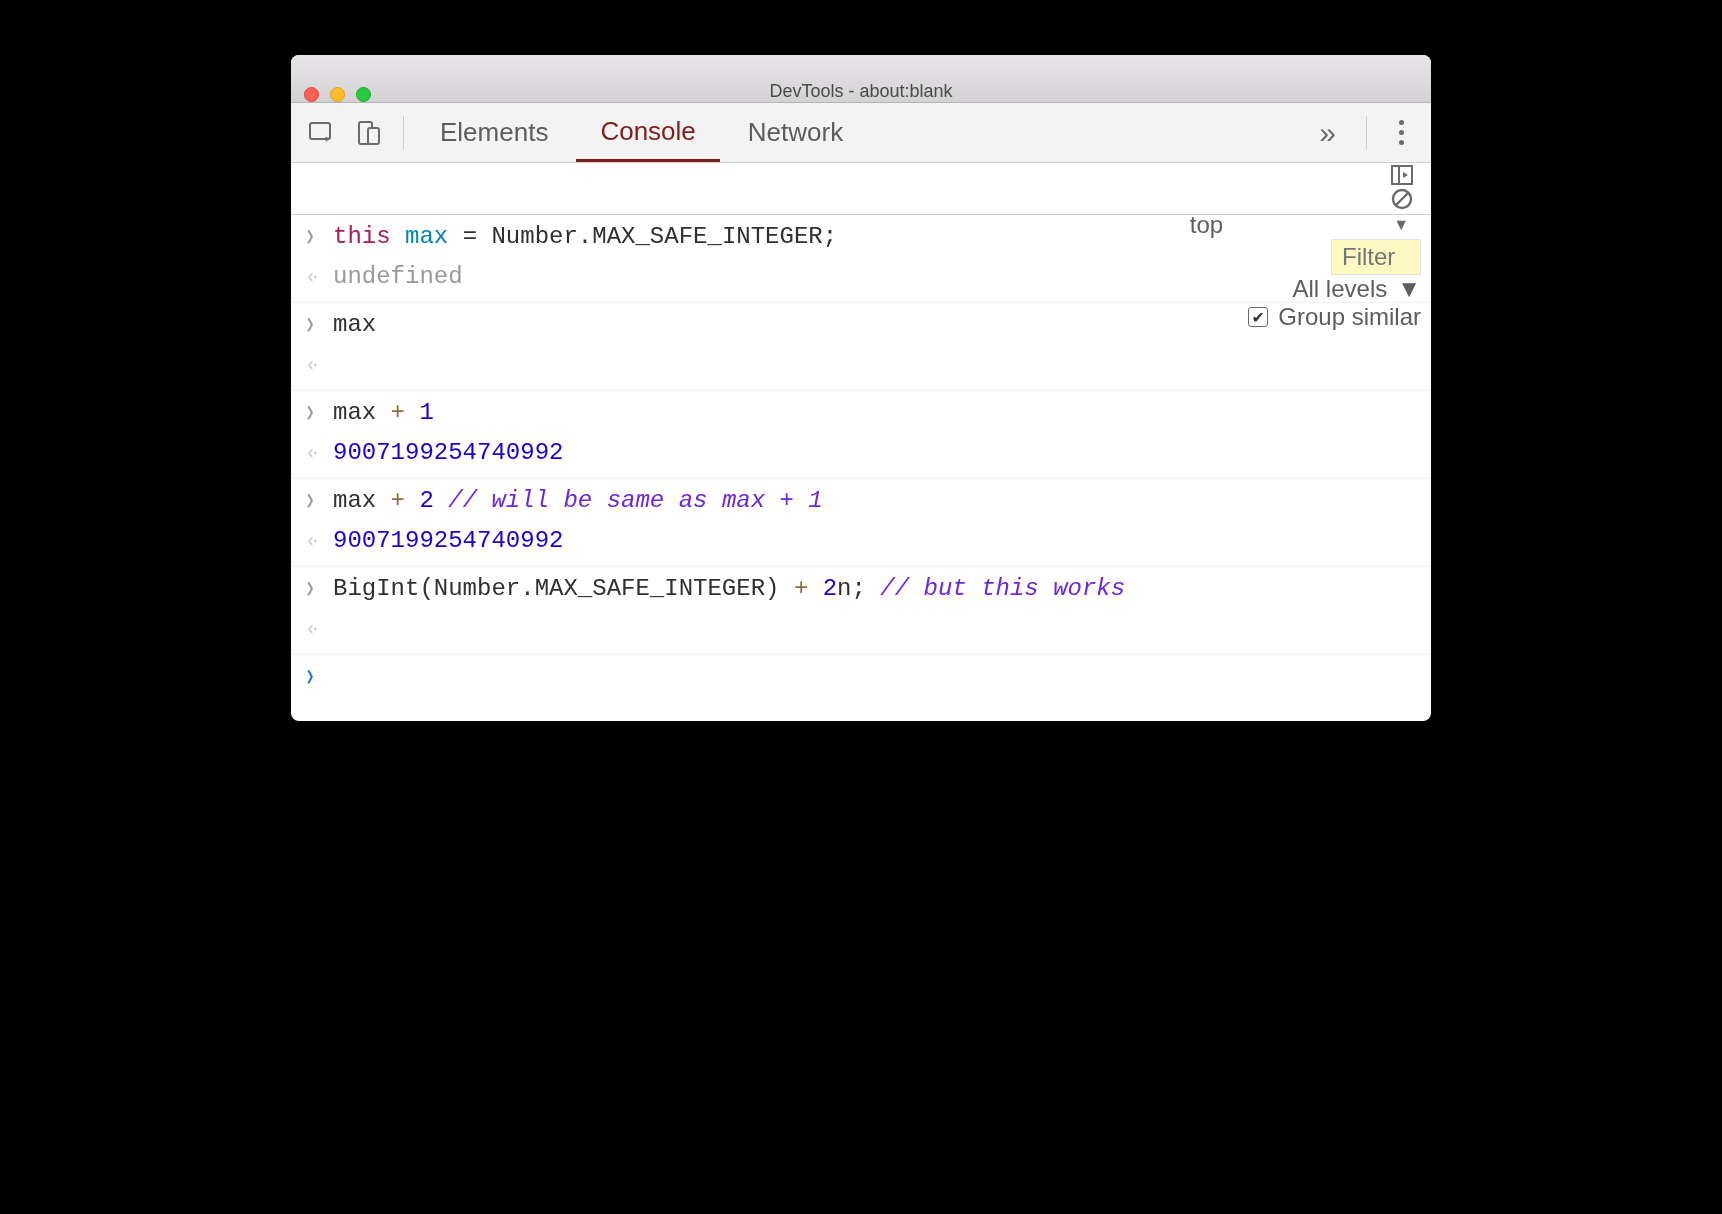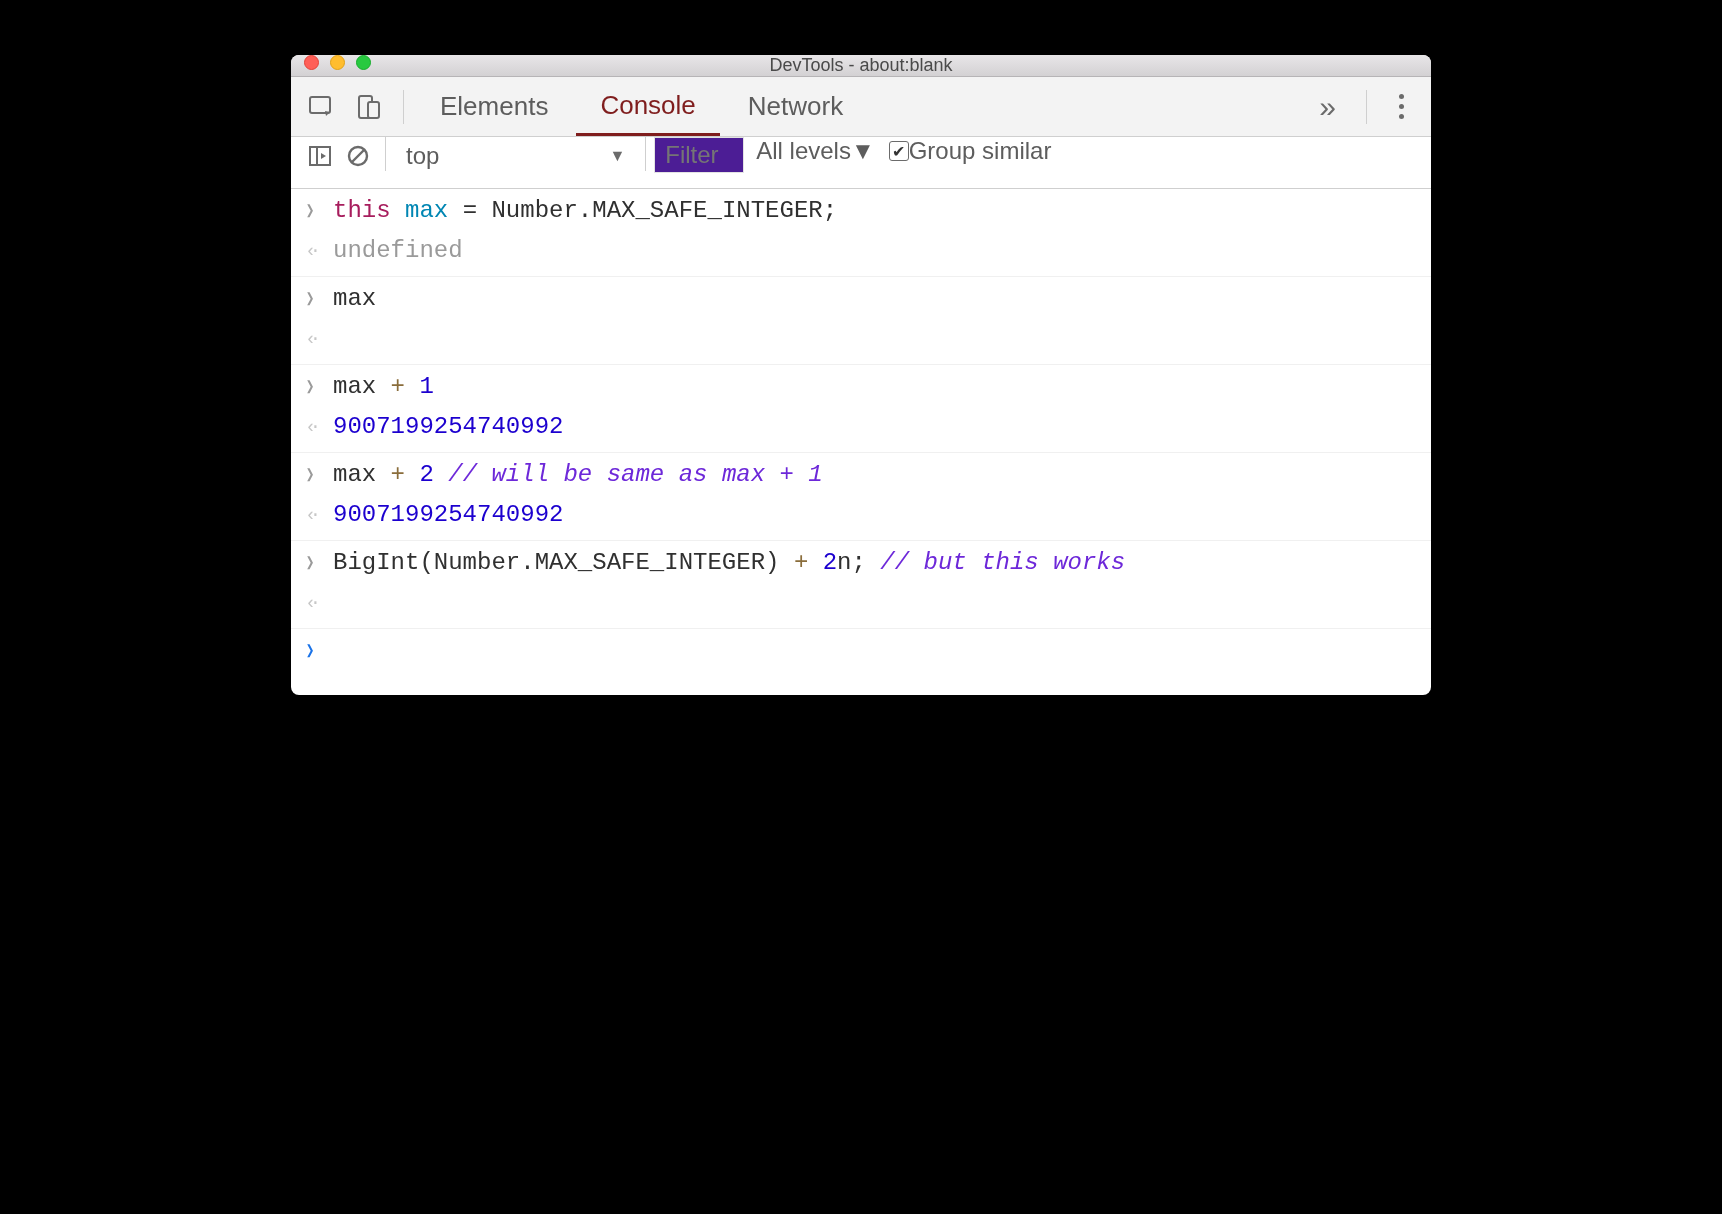--- a/index.html
+++ b/index.html
@@ -16,25 +16,25 @@
     width: 1140px;
     background: #fff;
     border-radius: 8px;
     box-shadow: 0 18px 45px rgba(0,0,0,.55), 0 0 0 1px rgba(0,0,0,.05);
     overflow: hidden;
     font-size: 24px;
     color: #303030;
   }
   
   .titlebar {
-    height: 22px;
+    height: 48px;
     background: linear-gradient(#e8e6e8, #d3d1d3);
     border-bottom: 1px solid #b6b4b6;
     display: flex;
-    align-items: flex-start;
+    align-items: flex-end;
     position: relative;
   }
   .traffic { display: flex; gap: 11px; padding-left: 13px; }
   .tl { width: 15px; height: 15px; border-radius: 50%; }
   .tl.red { background:#ff5f57; border:1px solid #e24238;}
   .tl.yel { background:#ffbd2e; border:1px solid #e1a116;}
   .tl.grn { background:#28c940; border:1px solid #17ac2c;}
   .titlebar .title {
     position: absolute; left:0; right:0; text-align:center;
     font-size: 18px; color:#4a4a4a;
@@ -67,37 +67,38 @@
     font-weight:400;
   }
   .tabs .spacer { flex:1; }
   .chev { font-size:30px; color:#6b6b6b; padding:0 18px;}
   .kebab { width:36px; display:flex; flex-direction:column; align-items:center; gap:5px;}
   .kebab span{width:5px;height:5px;border-radius:50%;background:#6b6b6b;}
   
   .ctb {
     height: 52px;
     border-bottom: 1px solid #cfcfcf;
-    display:flex; align-items:flex-start;
+    display:flex; align-items:flex-end;
     padding: 0 10px;
     font-size: 24px;
     color:#5d5d5d;
+    flex-direction:column;
   }
   .ctb .ib { width:38px; height:38px; display:flex;align-items:center;justify-content:center;}
   .ctx-select{
     display:flex; align-items:center; gap:170px;
     padding:0 12px; height:38px;
   }
   .ctx-select .tri{font-size:16px;color:#6b6b6b;}
   .filter-input{
-    border:1px solid #e3e3e3; background:#4c1d95;
+    border:1px solid #e3e3e3; background:#fef9c3;
     padding:3px 10px; font-size:24px; color:#8a8a8a;
     width:90px;
   }
-  .levels{display:flex;align-items:center;gap:0;margin-left:12px;}
+  .levels{display:flex;align-items:center;gap:10px;margin-left:12px;}
   .cbx{width:20px;height:20px;border:1.5px solid #6b6b6b;border-radius:3px;display:inline-flex;align-items:center;justify-content:center;font-size:16px;color:#333;}
   
   .cbody { font-family: Menlo, Consolas, "Courier New", monospace; font-size:24px; }
   .row {
     display:flex; align-items:flex-start;
     padding: 8px 12px 8px 10px;
     border-bottom: 1px solid #f0f0f0;
     min-height:44px;
     gap:14px;
     white-space: pre;

